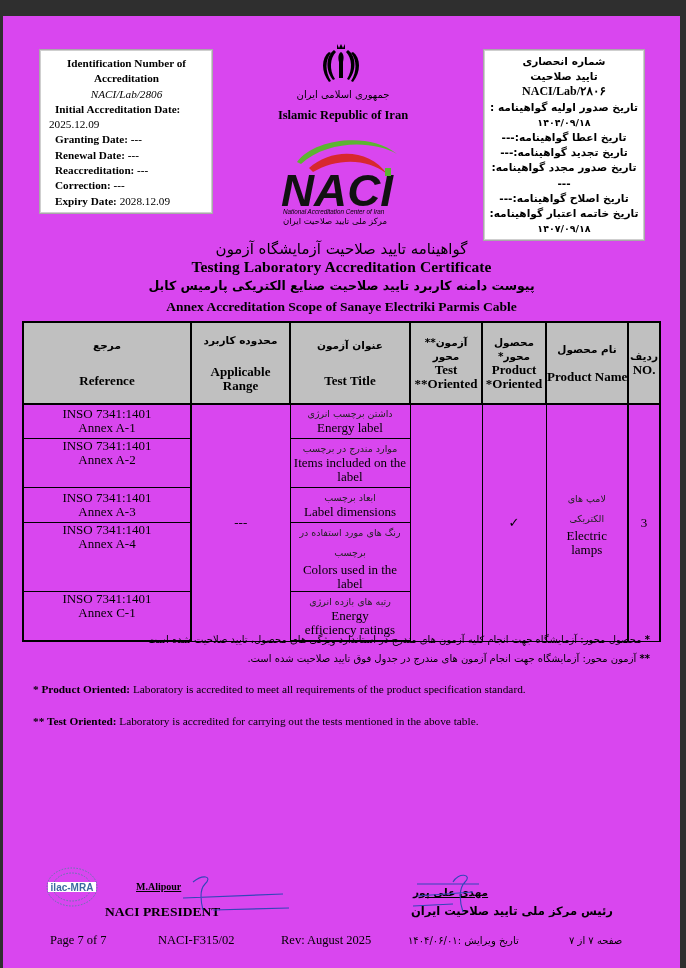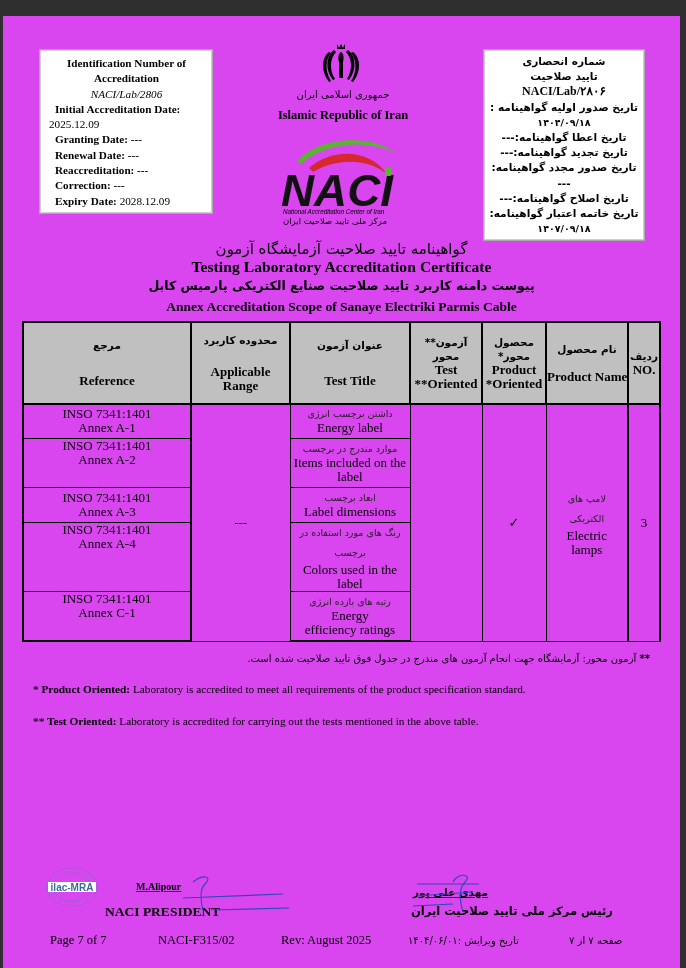--- a/index.html
+++ b/index.html
@@ -192,20 +192,21 @@
             <span class="cellen">Annex  C-1</span>
           </td>
         <td>
             <span class="cellfa">رتبه های بازده انرژی</span>
             <span class="cellen" style="padding:0 14px">Energy efficiency ratings</span>
           </td>
       </tr>
     </tbody>
   </table>
 
+  <div class="abs fnote-fa" style="top:618px"><b>*</b> <span>محصول محور: آزمایشگاه جهت  انجام کلیه آزمون های مندرج در استاندارد ویژگی های محصول، تایید صلاحیت شده است</span></div>
   <div class="abs fnote-fa" style="top:637px"><b>**</b> <span>آزمون محور: آزمایشگاه جهت انجام آزمون های مندرج در جدول فوق تایید صلاحیت شده است.</span></div>
 
   <div class="abs fnote-en" style="top:665px"><b>* Product Oriented:</b><span> Laboratory is accredited to meet all requirements of the product specification standard.</span></div>
   <div class="abs fnote-en" style="top:697px"><b>** Test Oriented:</b><span> Laboratory is accredited for carrying out the tests mentioned in the above table.</span></div>
 
   <svg class="abs" style="left:42px;top:850px" width="54" height="42" viewBox="0 0 54 42">
     <ellipse cx="27" cy="21" rx="25" ry="19" fill="none" stroke="#5a7ea6" stroke-width="1" stroke-dasharray="1.5 1.5"></ellipse>
     <ellipse cx="27" cy="21" rx="19" ry="14" fill="none" stroke="#5a7ea6" stroke-width="1" stroke-dasharray="1.5 1.5"></ellipse>
     <rect x="3" y="16" width="48" height="10" fill="#fff"></rect>
     <text x="27" y="25" text-anchor="middle" font-family="Liberation Sans, sans-serif" font-weight="bold" font-size="10" fill="#3b6aa0">ilac-MRA</text>

